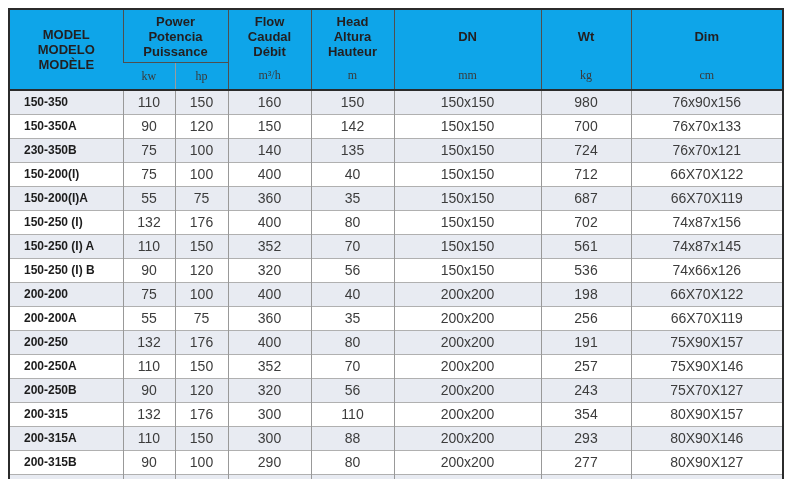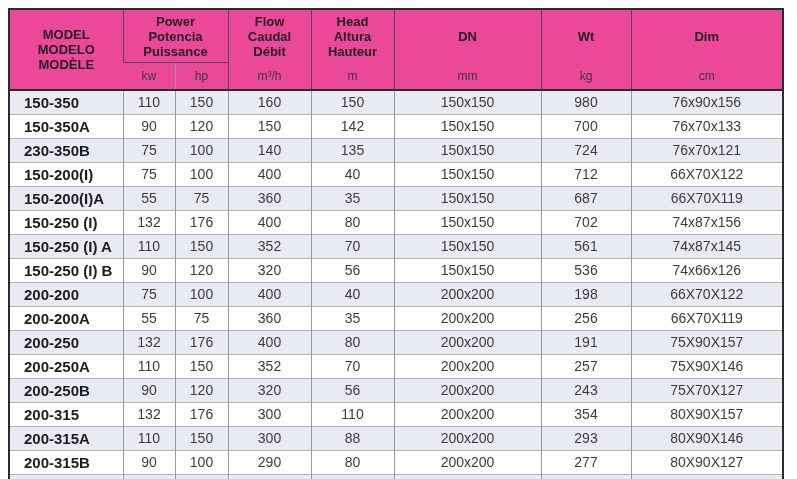--- a/index.html
+++ b/index.html
@@ -32,24 +32,24 @@
   col.c-dn    { width: 147px; }
   col.c-wt    { width: 90px; }
   col.c-dim   { width: 152px; }
 
   thead th {
     padding: 0;
     vertical-align: middle;
     text-align: center;
     font-weight: 700;
     color: #231f20;
-    background: #ec4899;
+    background: #0ea5e9;
   }
   thead tr.labels th { height: 52px; }
-  thead tr.units  th { height: 26px; }
+  thead tr.units  th { height: 26px; font-family: Liberation Serif, serif; }
 
   .h1 { font-size: 13px; line-height: 15px; font-weight: 700; }
   .h2 { font-size: 13px; line-height: 15px; font-weight: 700; }
 
   th.sep       { border-left: 1px solid #4f4f4f; }
   th.power-th  { border-bottom: 1px solid #4f4f4f; }
   th.hp-sep    { border-left: 1px solid #9b9b9b; }
   th.unit-cell { font-weight: 400; font-size: 12px; color: #3a3a3a; }
 
   tbody tr { height: 24px; }
@@ -59,21 +59,21 @@
     font-size: 14px;
     color: #3c3c3c;
     border-left: 1px solid #999999;
     overflow: hidden;
     white-space: nowrap;
   }
   tbody td:first-child {
     border-left: none;
     text-align: left;
     padding-left: 14px;
-    font-size: 15px;
+    font-size: 12px;
     font-weight: 700;
     color: #1c1c1c;
   }
   tbody tr:first-child td { border-top: 2px solid #2b2b2b; }
   tbody tr + tr td { border-top: 1px solid #b0b0b0; }
   tbody tr.band td { background: #e8ebf2; }
 </style>
 </head>
 <body>
 

